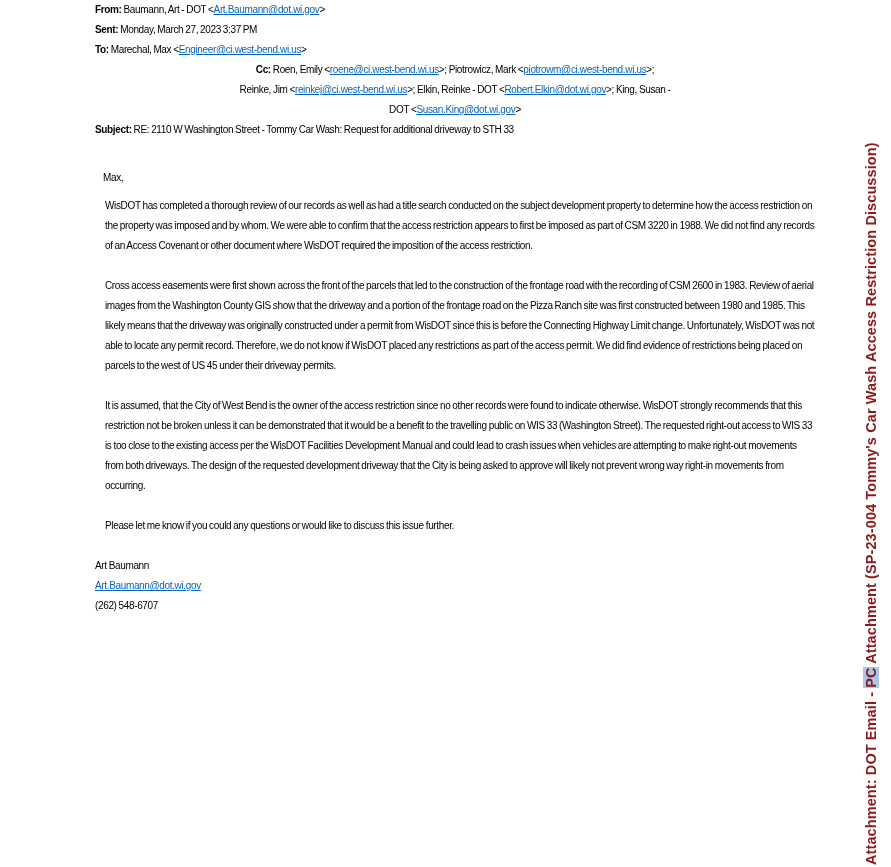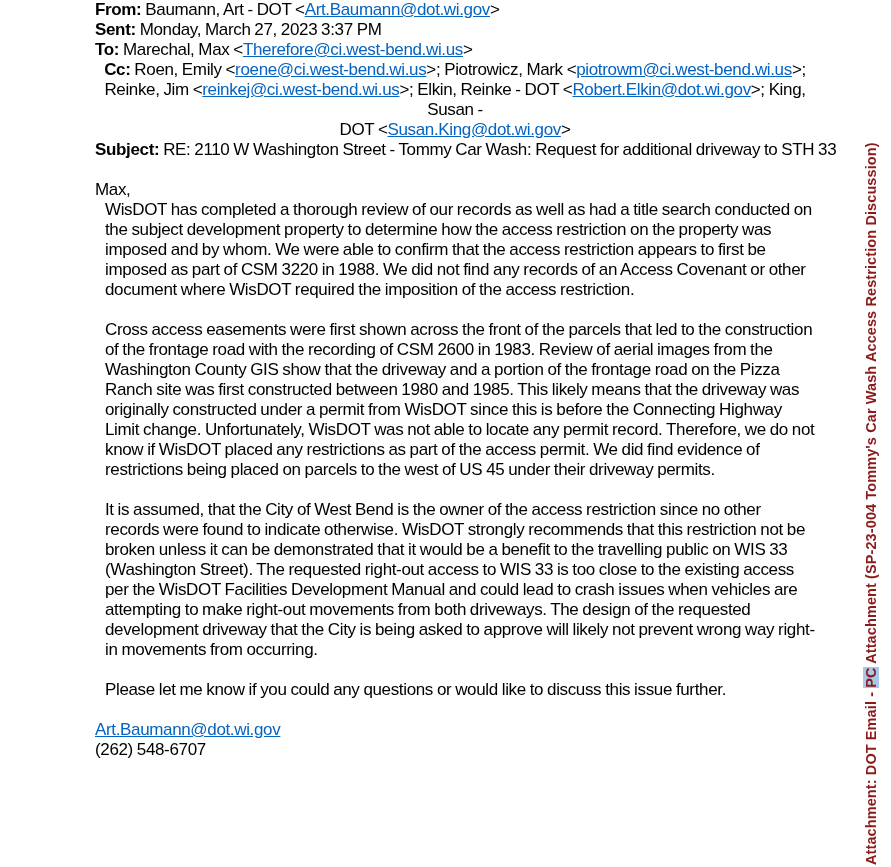--- a/index.html
+++ b/index.html
@@ -1,25 +1,25 @@
 <!DOCTYPE html>
 <html><head>
 <meta charset="utf-8">
 <style>
   html, body { margin: 0; padding: 0; background: #ffffff; }
   body { width: 891px; height: 867px; position: relative; overflow: hidden;
          font-family: "Liberation Sans", sans-serif; color: #000; }
   .page { position: absolute; left: 95px; top: 0; width: 720px;
-          font-size: 17px; line-height: 20px; letter-spacing: -0.35px; word-spacing: -0.5px; }
+          font-size: 10px; line-height: 20px; letter-spacing: -0.35px; word-spacing: -0.5px; }
   .hdr-line { white-space: nowrap; }
   .hdr-line.wrap { white-space: normal; text-align: center; }
   .lbl { font-weight: bold; }
   a.mail { color: #0563c1; text-decoration: underline; }
   .gap { height: 20px; }
-  p { margin: 0; }
+  p { margin: 8px; }
   .para { margin: 0 0 20px 10px; }
   .sig div { white-space: nowrap; }
   .side { position: absolute; left: 863px; top: 865px; transform-origin: 0 0;
           transform: rotate(-90deg); white-space: nowrap;
           font-family: "Liberation Sans", sans-serif; font-weight: bold;
           font-size: 14.5px; color: #8b1a1a; letter-spacing: 0.1px; }
   .side .hl { background: #a9c7e8; }
 </style>
 </head>
 <body>
@@ -31,21 +31,21 @@
       <span>Baumann, Art - DOT</span>
       &lt;<a class="mail">Art.Baumann@dot.wi.gov</a>&gt;
     </div>
     <div class="hdr-line">
       <span class="lbl">Sent:</span>
       <span>Monday, March 27, 2023 3:37 PM</span>
     </div>
     <div class="hdr-line">
       <span class="lbl">To:</span>
       <span>Marechal, Max</span>
-      &lt;<a class="mail">Therefore@ci.west-bend.wi.us</a>&gt;
+      &lt;<a class="mail">Engineer@ci.west-bend.wi.us</a>&gt;
     </div>
     <div class="hdr-line wrap">
       <span class="lbl">Cc:</span>
       <span>Roen, Emily</span>
       &lt;<a class="mail">roene@ci.west-bend.wi.us</a>&gt;;
       <span>Piotrowicz, Mark</span>
       &lt;<a class="mail">piotrowm@ci.west-bend.wi.us</a>&gt;;<br>
       <span>Reinke, Jim</span>
       &lt;<a class="mail">reinkej@ci.west-bend.wi.us</a>&gt;;
       <span>Elkin, Reinke - DOT</span>
@@ -64,20 +64,21 @@
 
   <div>
     <p>Max,</p>
     <p class="para">WisDOT has completed a thorough review of our records as well as had a title search conducted on the subject development property to determine how the access restriction on the property was imposed and by whom.  We were able to confirm that the access restriction appears to first be imposed as part of CSM 3220 in 1988.  We did not find any records of an Access Covenant or other document where WisDOT required the imposition of the access restriction.</p>
     <p class="para">Cross access easements were first shown across the front of the parcels that led to the construction of the frontage road with the recording of CSM 2600 in 1983.  Review of aerial images from the Washington County GIS show that the driveway and a portion of the frontage road on the Pizza Ranch site was first constructed between 1980 and 1985.  This likely means that the driveway was originally constructed under a permit from WisDOT since this is before the Connecting Highway Limit change.  Unfortunately, WisDOT was not able to locate any permit record.  Therefore, we do not know if WisDOT placed any restrictions as part of the access permit.  We did find evidence of restrictions being placed on parcels to the west of US 45 under their driveway permits.</p>
     <p class="para">It is assumed, that the City of West Bend is the owner of the access restriction since no other records were found to indicate otherwise.  WisDOT strongly recommends that this restriction not be broken unless it can be demonstrated that it would be a benefit to the travelling public on WIS 33 (Washington Street).  The requested right-out access to WIS 33 is too close to the existing access per the WisDOT Facilities Development Manual and could lead to crash issues when vehicles are attempting to make right-out movements from both driveways.   The design of the requested development driveway that the City is being asked to approve will likely not prevent wrong way right-in movements from occurring.</p>
     <p class="para">Please let me know if you could any questions or would like to discuss this issue further.</p>
   </div>
 
   <div class="sig">
+    <div>Art Baumann</div>
     <div><a class="mail">Art.Baumann@dot.wi.gov</a></div>
     <div>(262) 548-6707</div>
   </div>
 </div>
 
 <div class="side">
   <span>Attachment: DOT Email - </span><span class="hl">PC</span><span> Attachment  (SP-23-004 Tommy's Car Wash Access Restriction Discussion)</span>
 </div>
 
 </body></html>

